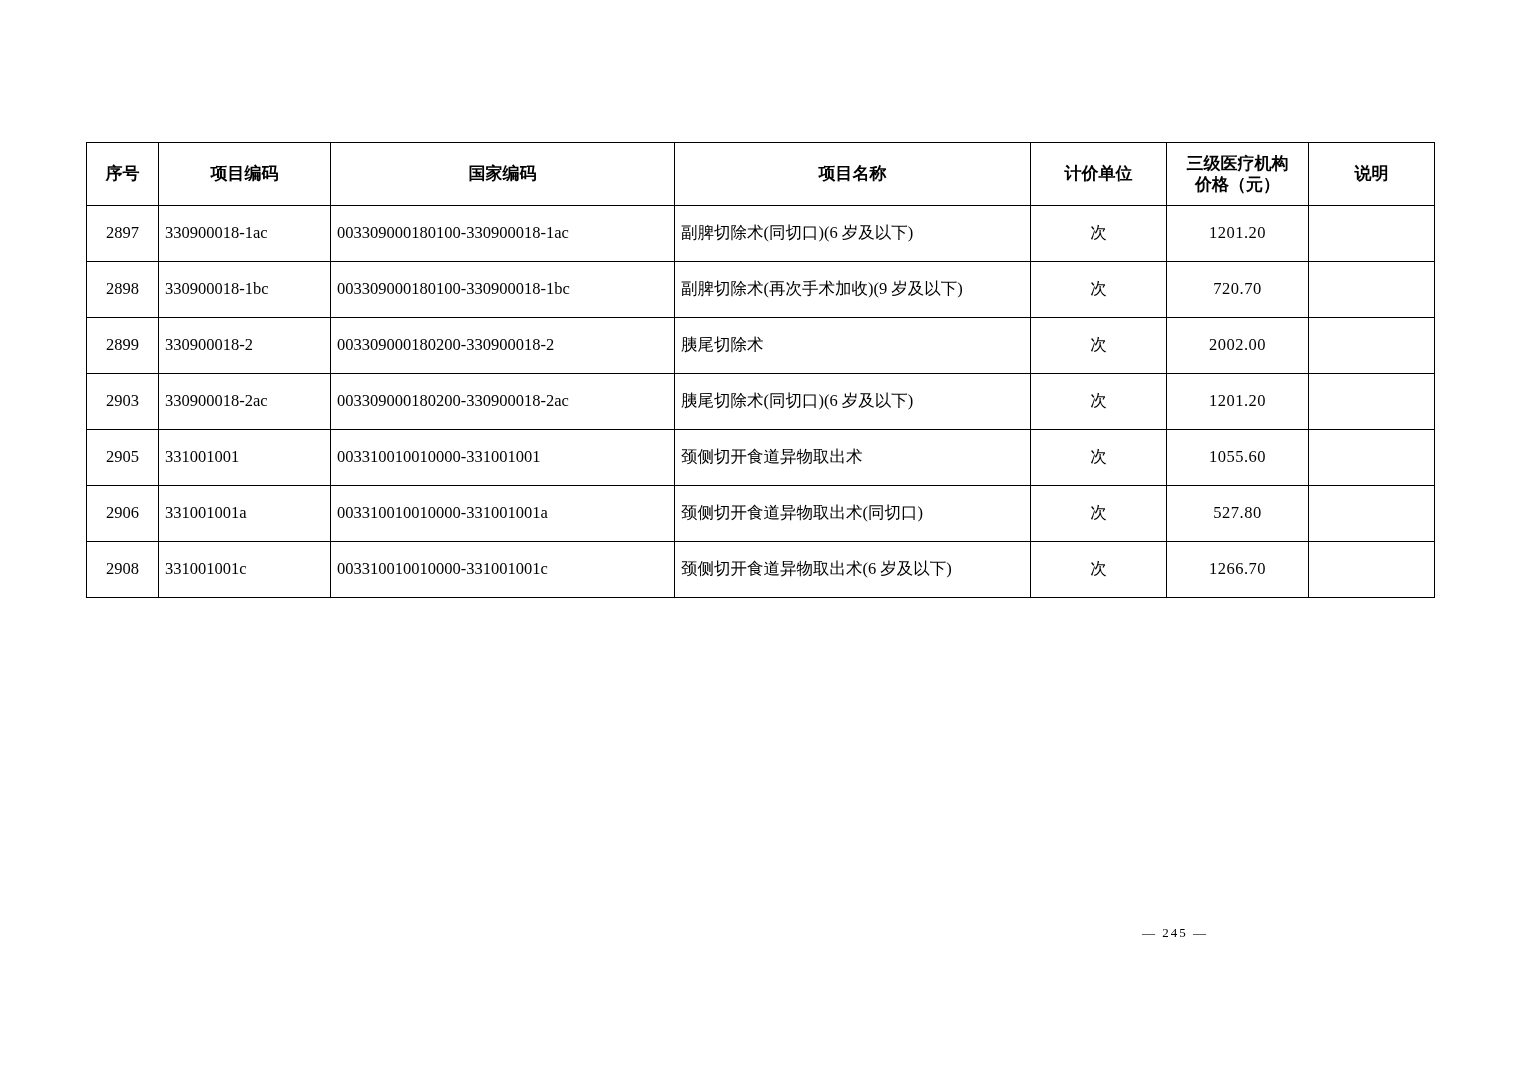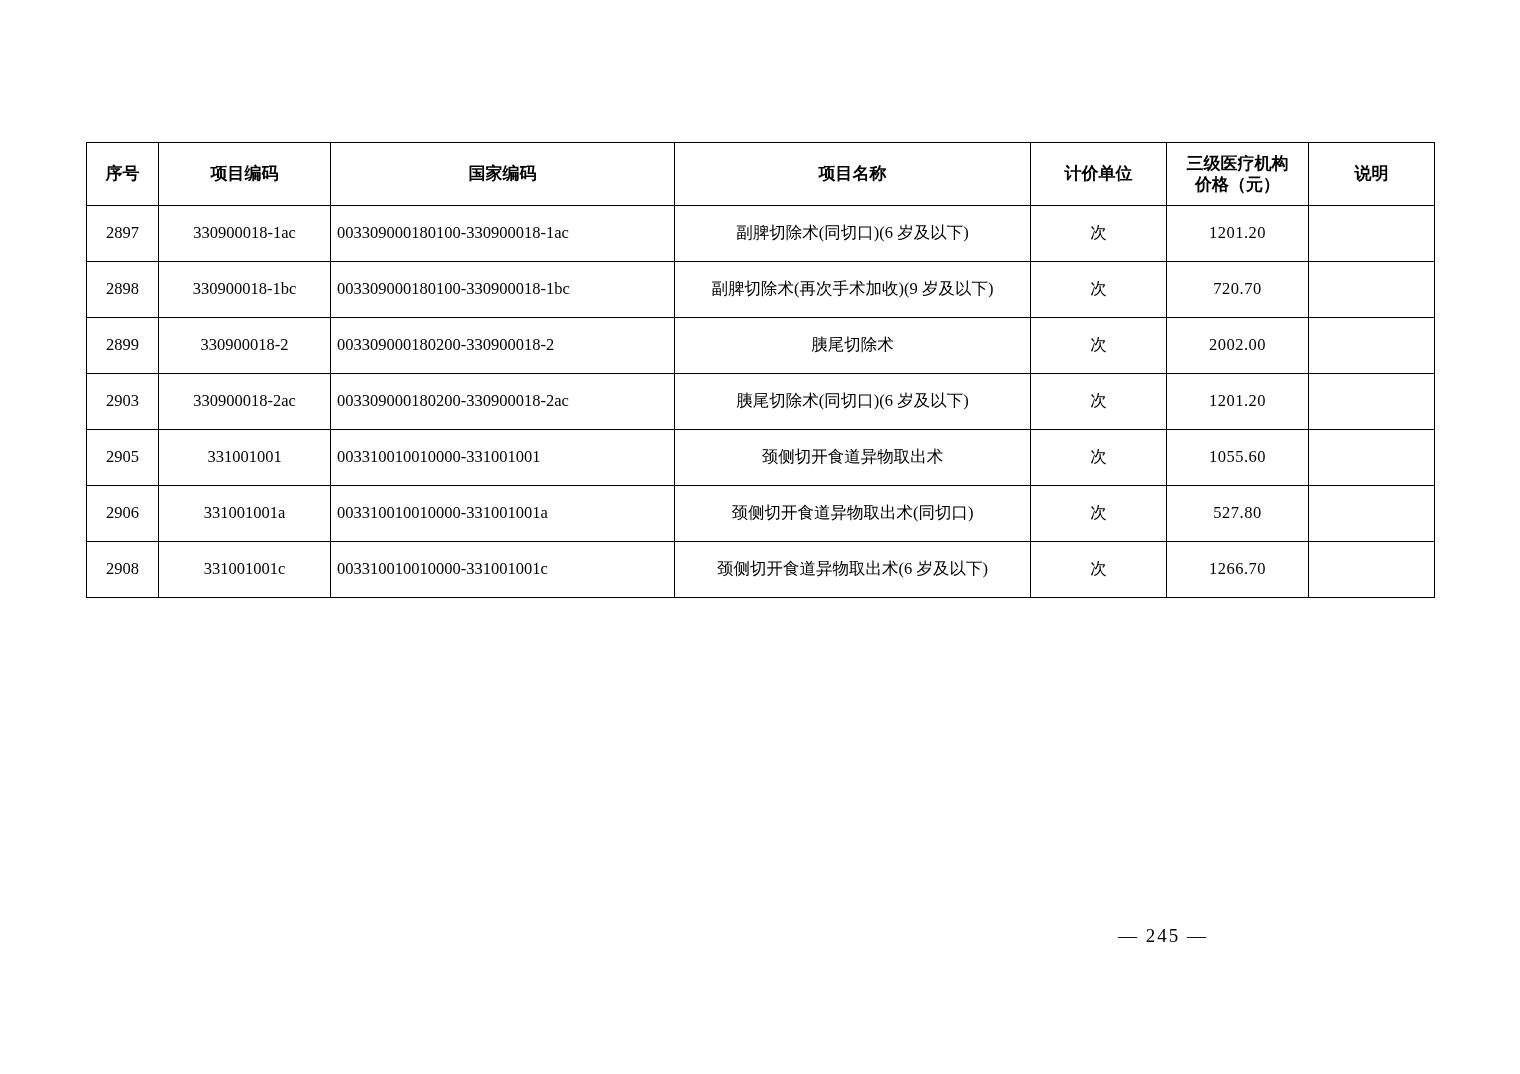--- a/index.html
+++ b/index.html
@@ -50,34 +50,34 @@
   }
   col.c-seq { width: 72px; }
   col.c-code { width: 172px; }
   col.c-natcode { width: 344px; }
   col.c-name { width: 356px; }
   col.c-unit { width: 136px; }
   col.c-price { width: 142px; }
   col.c-note { width: 126px; }
 
   td.seq { text-align: center; }
-  td.code { text-align: center; padding-left: 8px; }
+  td.code { text-align: left; padding-left: 8px; }
   td.natcode { text-align: left; padding-left: 8px; letter-spacing: 0px; }
-  td.name { text-align: center; padding-left: 8px; }
+  td.name { text-align: left; padding-left: 8px; }
   td.unit { text-align: center; }
   td.price { text-align: center; letter-spacing: 0.5px; }
   td.note { text-align: center; }
 
   tbody tr { height: 56px; }
 
   .page-number {
     position: absolute;
     right: 120px;
     top: 925px;
-    font-size: 19px;
+    font-size: 13px;
     letter-spacing: 2px;
     text-align: left;
     white-space: nowrap;
   }
   .hdr-two-line { line-height: 1.25; }
 </style>
 </head>
 <body>
 
 <div class="page">

